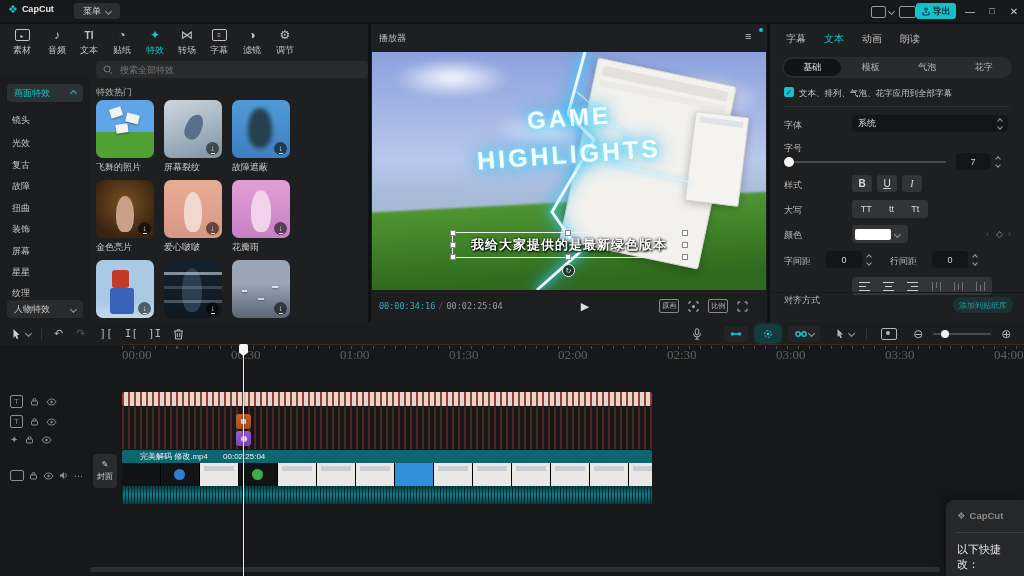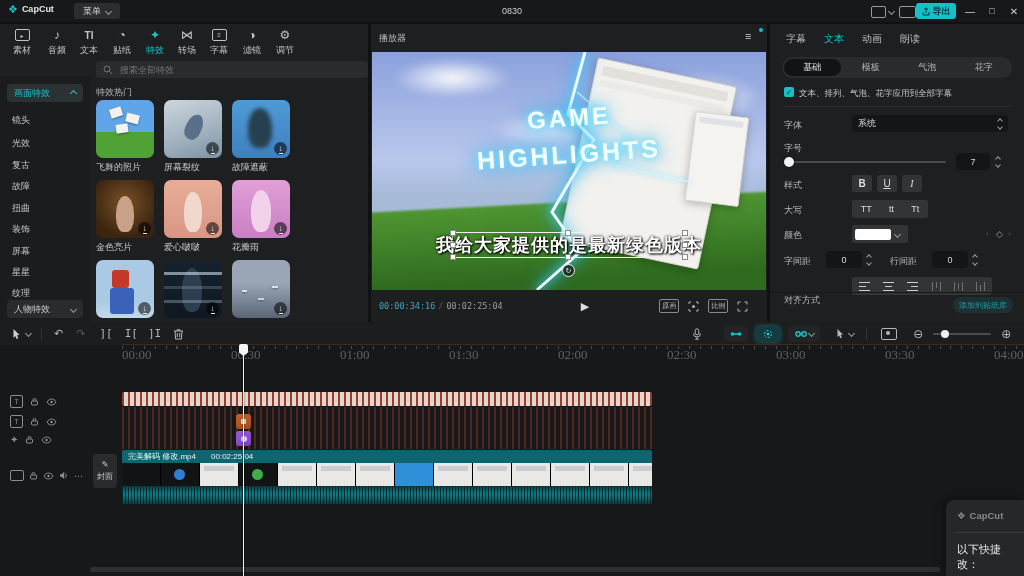--- a/index.html
+++ b/index.html
@@ -61,21 +61,21 @@
   .video{left:1px;top:28px;width:394px;height:238px;background:linear-gradient(180deg,#8ba1dd,#b9c7ec 45%,#a7bbd9 60%);overflow:hidden;}
   .cloud{position:absolute;background:radial-gradient(ellipse at center,rgba(255,255,255,.95),rgba(255,255,255,0) 70%);filter:blur(3px);}
   .grass{position:absolute;left:-20px;top:150px;width:440px;height:110px;background:linear-gradient(180deg,#4f9632,#2f6b1f 70%);transform:rotate(-3deg);filter:blur(1px);}
   .bigwin{position:absolute;left:205px;top:18px;width:140px;height:185px;background:#f2f1ee;border:1px solid #d8d6d0;border-radius:3px;transform:rotate(12deg);box-shadow:0 3px 10px rgba(0,0,0,.25);}
   .bigwin .bar{position:absolute;left:6px;top:6px;right:6px;height:10px;background:#e3e1dc;border-radius:2px;}
   .bigwin .row{position:absolute;left:6px;top:20px;right:6px;height:7px;background:#eceae6;border-radius:2px;}
   .smallwin{position:absolute;left:318px;top:62px;width:52px;height:88px;background:#f4f3f0;border:1px solid #d8d6d0;border-radius:2px;transform:rotate(7deg);box-shadow:0 2px 8px rgba(0,0,0,.25);}
   .smallwin .bar{position:absolute;left:4px;top:4px;right:4px;height:6px;background:#dfe3e8;}
   .gametxt{position:absolute;left:0;width:394px;text-align:center;color:#f4ffff;font-weight:bold;letter-spacing:3px;transform:rotate(-4deg);text-shadow:0 0 5px #8fe9ff,0 0 12px #35c8f5,0 0 22px #1aa9e8;}
   .subbox{position:absolute;left:80px;top:180px;width:232px;height:24px;border:1px solid #f0f0f0;display:flex;align-items:center;justify-content:center;}
-  .subbox .txt{color:#fff;font-size:18px;font-weight:bold;letter-spacing:1px;text-shadow:0 0 3px #000,1px 1px 2px #000;white-space:nowrap;}
+  .subbox .txt{color:#fff;font-size:13px;font-weight:bold;letter-spacing:1px;text-shadow:0 0 3px #000,1px 1px 2px #000;white-space:nowrap;}
   .hdl{position:absolute;width:4px;height:4px;background:#fff;border:1px solid #888;}
   .rot-hdl{position:absolute;left:190px;top:212px;width:11px;height:11px;border-radius:50%;background:rgba(20,20,20,.7);border:1px solid #eee;color:#eee;font-size:7px;display:flex;align-items:center;justify-content:center;}
   .pctl{left:0;top:266px;width:396px;height:32px;background:#1d1e20;display:flex;align-items:center;}
   .tcode{font-family:"DejaVu Sans Mono",monospace;font-size:8.5px;}
   .mini-chip{border:1px solid #8a8a8a;border-radius:2px;color:#bdbdbd;font-size:7px;padding:1px 2px;}
   
   .rtab{top:8px;color:#bfbfbf;font-size:10px;}
   .rtab.active{color:#1ac4cb;}
   .subtabs{left:12px;top:33px;width:230px;height:21px;background:#2a2b2d;border-radius:11px;display:flex;align-items:center;}
   .subtab{flex:1;text-align:center;color:#b5b5b5;line-height:17px;}
@@ -104,21 +104,21 @@
   .ruler .ticks{position:absolute;left:122px;top:1px;width:902px;height:3px;background:repeating-linear-gradient(90deg,#4c4c4c 0 1px,transparent 1px 10.9px);}
   .rlabel{position:absolute;top:2px;color:#616161;font-size:13px;font-family:Liberation Serif, serif;}
   .warmline{left:122px;top:22px;width:902px;height:1px;background:#3c2a1c;}
   .playhead-line{left:243px;top:24px;width:1px;height:238px;background:#f2f2f2;box-shadow:0 0 2px rgba(0,0,0,.8);z-index:30;}
   .playhead-cap{left:239px;top:22px;width:9px;height:12px;background:#f5f5f5;border-radius:2px;clip-path:polygon(0 0,100% 0,100% 70%,50% 100%,0 70%);z-index:31;}
   .thead-ic{display:flex;align-items:center;gap:7px;color:#8e8e8e;}
   .ticon{width:11px;height:11px;border:1px solid #8e8e8e;border-radius:2px;font-size:7px;display:flex;align-items:center;justify-content:center;color:#8e8e8e;}
   .strip-sub{left:122px;top:70px;width:530px;height:14px;border-radius:2px;background:repeating-linear-gradient(90deg,#9e3a2e 0 2px,#ded8cf 2px 6px);}
   .strip-zone{left:122px;top:85px;width:530px;height:42px;background:repeating-linear-gradient(90deg,rgba(133,56,38,.5) 0 2px,transparent 2px 6px);}
   .chip{left:236px;width:15px;height:15px;border-radius:3px;z-index:5;display:flex;align-items:center;justify-content:center;}
-  .clipbar{left:122px;top:128px;width:530px;height:13px;background:#0e6570;color:#e4f4f5;display:flex;align-items:center;gap:15px;padding:0 6px;box-sizing:border-box;border-radius:2px 2px 0 0;font-size:8px;white-space:nowrap;overflow:hidden;}
+  .clipbar{left:122px;top:128px;width:530px;height:13px;background:#0e6570;color:#e4f4f5;display:flex;align-items:center;gap:15px;padding:0 18px;box-sizing:border-box;border-radius:2px 2px 0 0;font-size:8px;white-space:nowrap;overflow:hidden;}
   .frames{left:122px;top:141px;width:530px;height:23px;background:#0b0c0d;display:flex;overflow:hidden;}
   .fr{width:38px;height:23px;flex:0 0 auto;border-right:1px solid #000;position:relative;}
   .frA{background:#121314;}
   .frB{background:#121314;}
   .frB::after{content:"";position:absolute;left:13px;top:6px;width:11px;height:11px;border-radius:50%;background:#2f7fd0;}
   .frC{background:#e9e8e4;}
   .frC::after{content:"";position:absolute;left:4px;top:3px;right:4px;height:5px;background:#c9ced6;}
   .frD{background:#121314;}
   .frD::after{content:"";position:absolute;left:13px;top:6px;width:11px;height:11px;border-radius:50%;background:#3fae4a;}
   .frE{background:#2f8fd8;}
@@ -139,21 +139,20 @@
 
   <div class="abs titlebar">
     <div class="abs brand">
       <span class="glyph">❖</span>
       <span>CapCut</span>
     </div>
     <div class="abs menu-pill">
       <span>菜单</span>
       <span class="chv"></span>
     </div>
-    <div class="abs win-title">0830</div>
     <div class="abs tb-ic" style="left:871px;width:13px;"></div>
     <span class="abs chv" style="left:889px;top:9px;"></span>
     <div class="abs tb-ic" style="left:899px;width:15px;"></div>
     <div class="abs export-btn">
       <svg width="8" height="9" viewBox="0 0 8 9">
           <path d="M4 6V1M2 2.6L4 .8l2 1.8M1 5v3h6V5" stroke="#07353a" fill="none" stroke-width="1"></path>
         </svg>
       <span>导出</span>
     </div>
     <div class="abs winctl" style="left:962px;">—</div>

